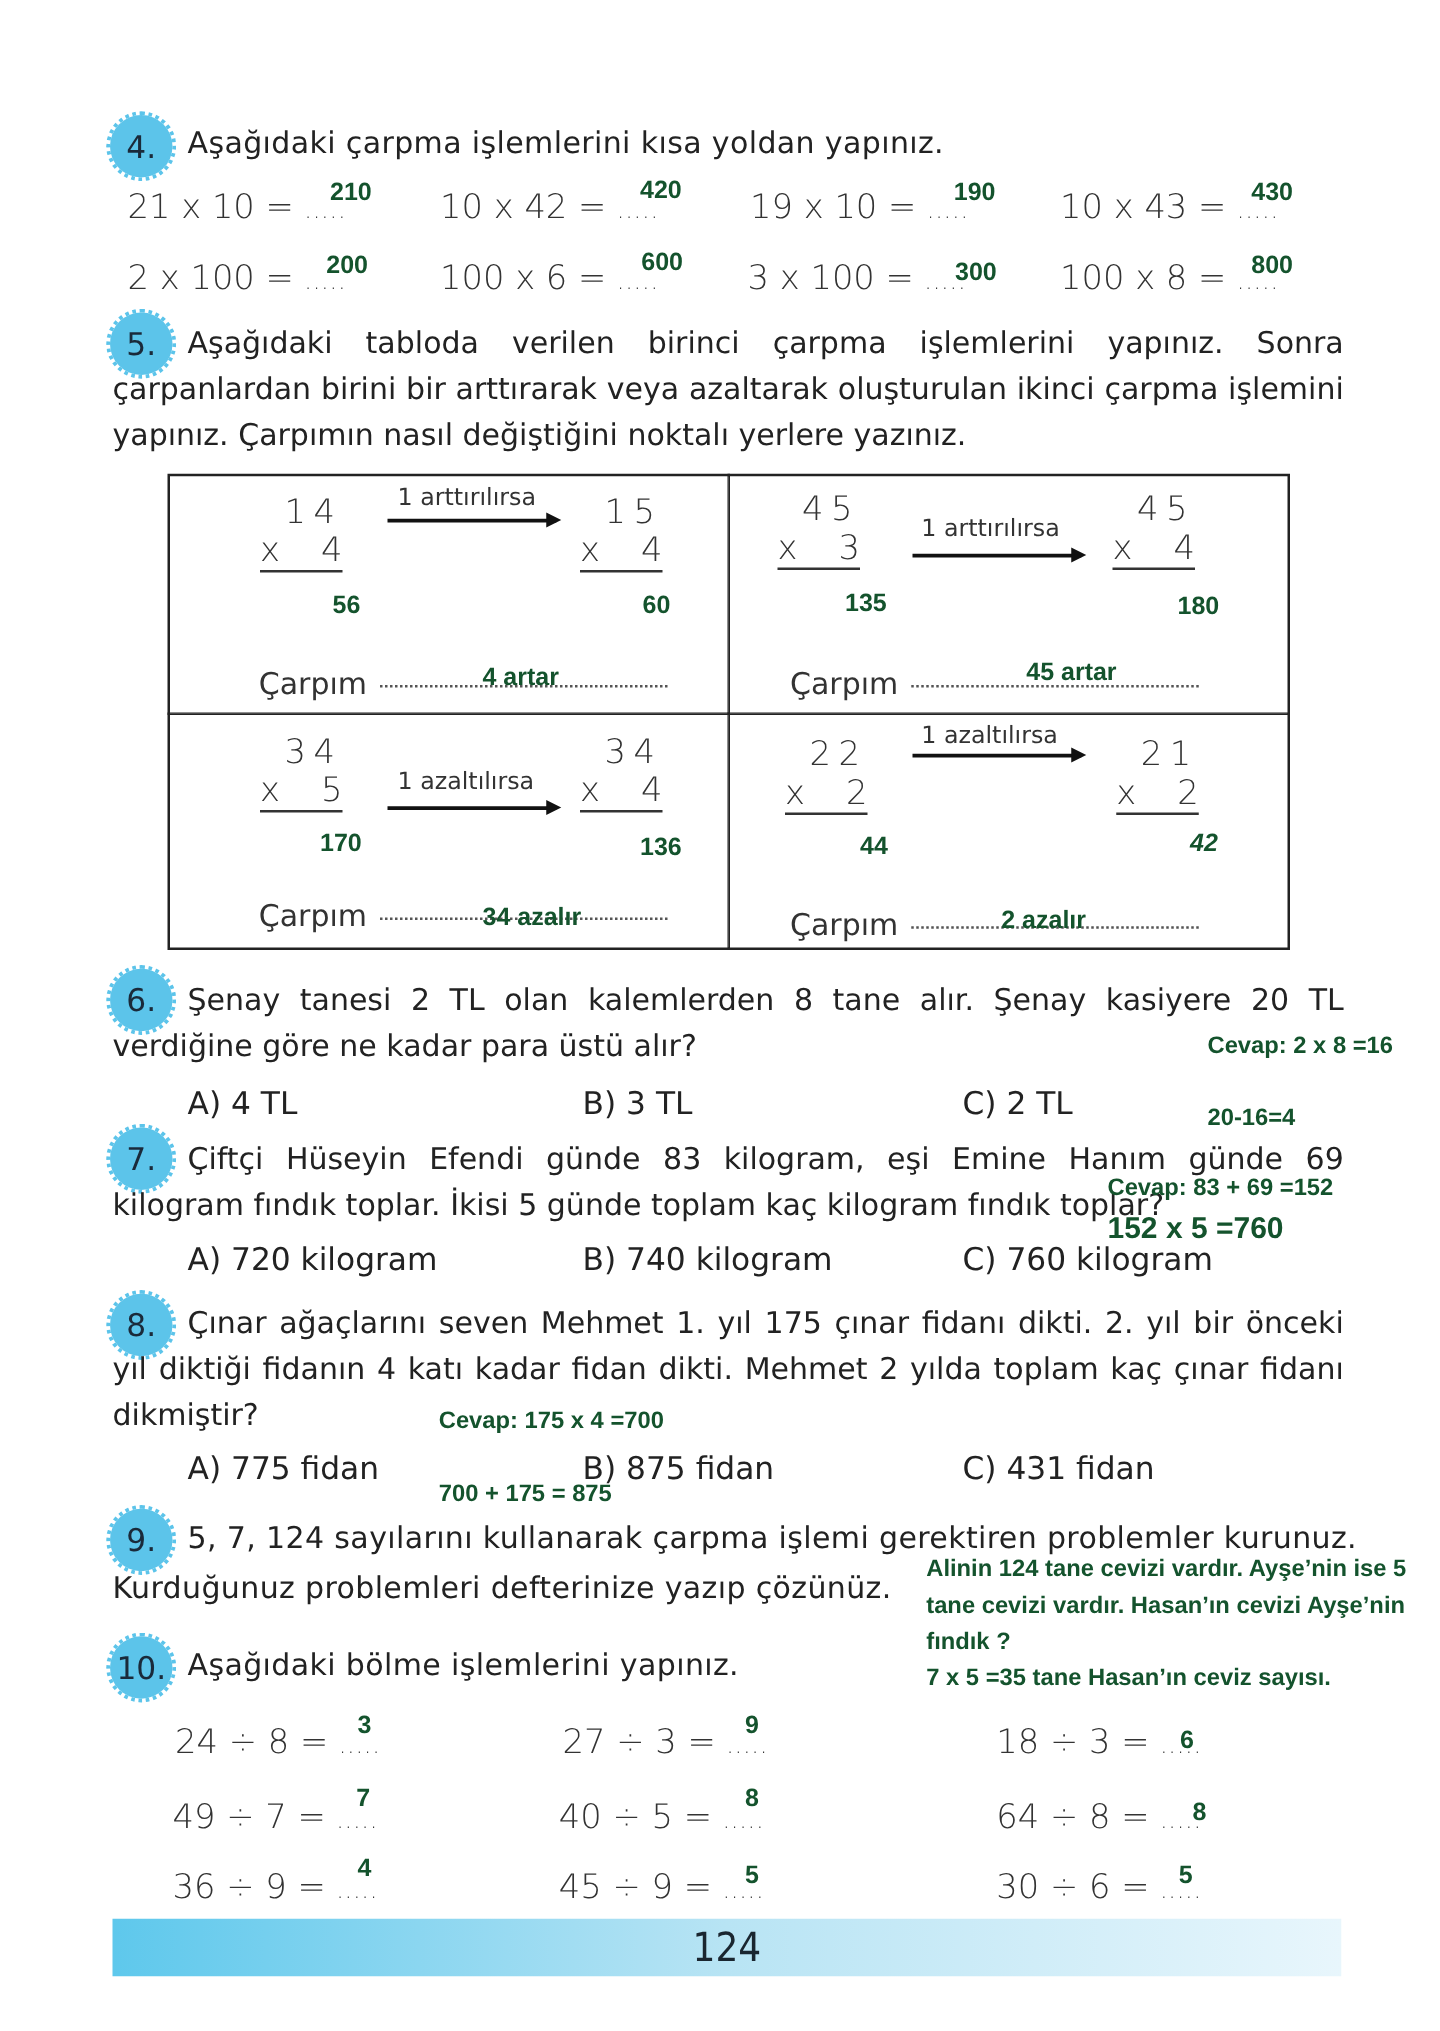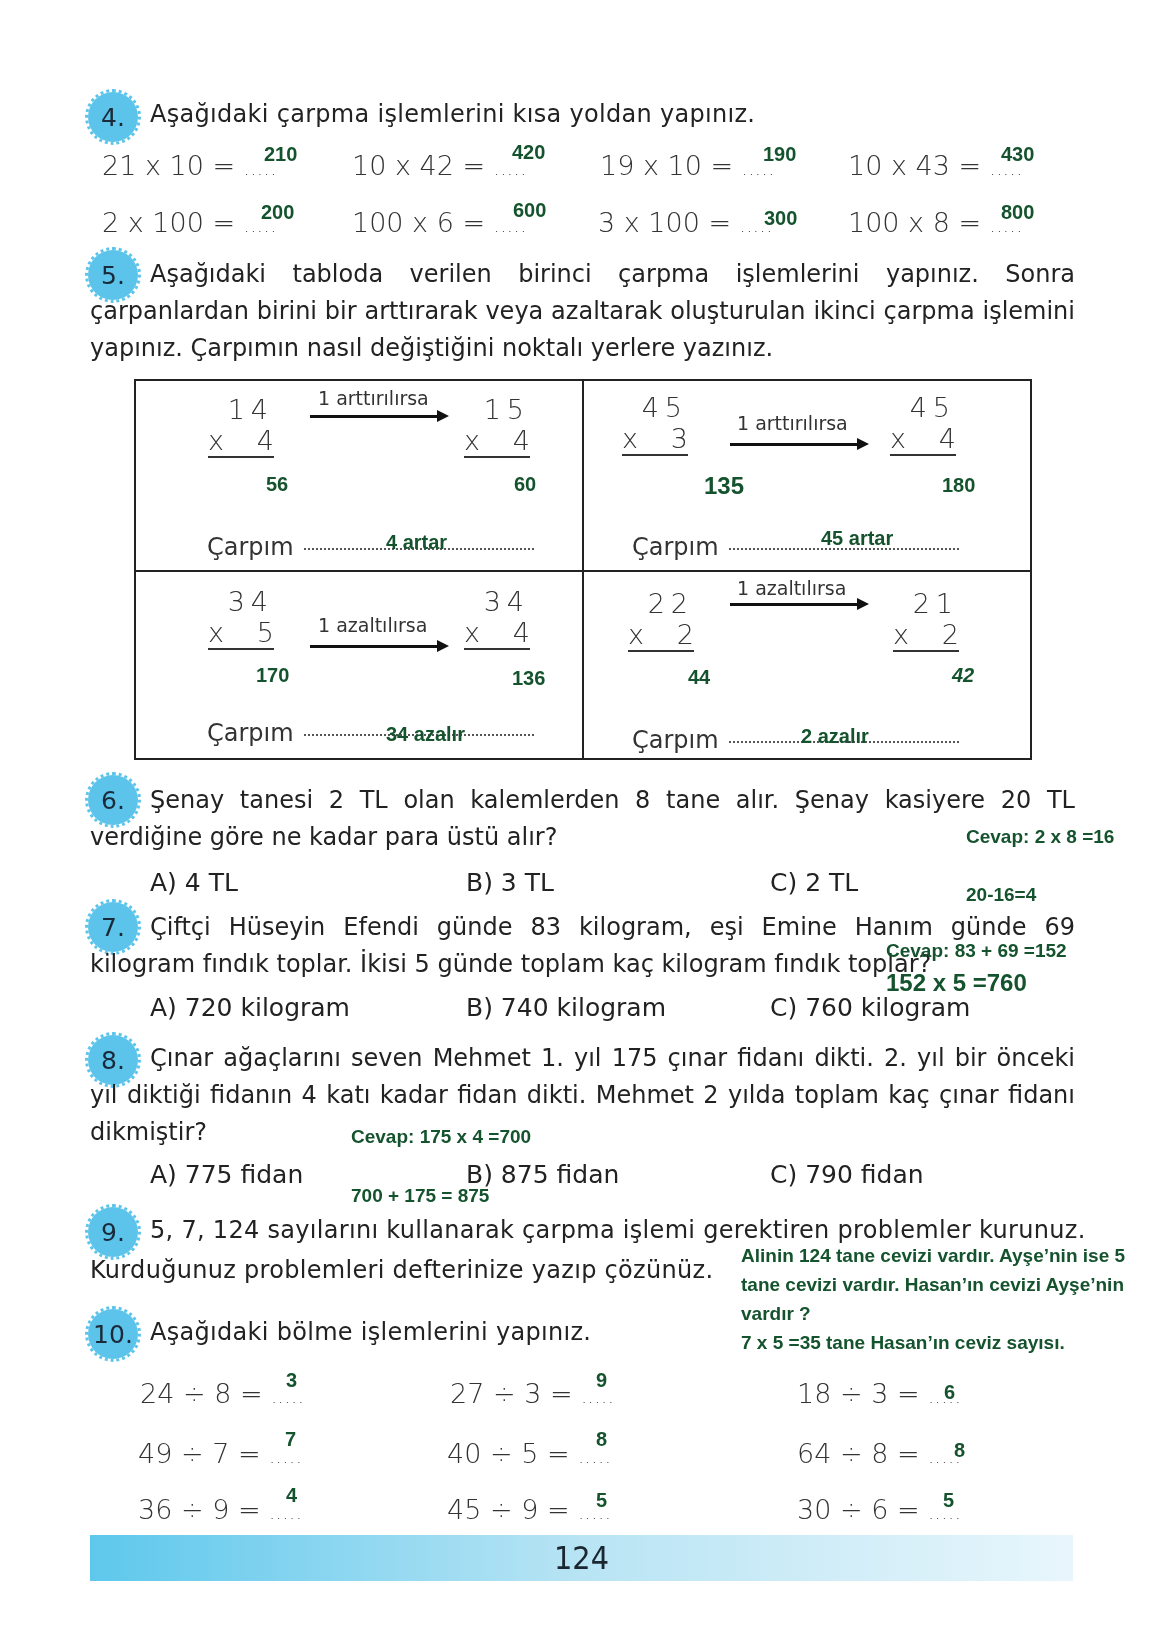--- a/index.html
+++ b/index.html
@@ -83,21 +83,21 @@
 <div class="carpim" style="left:207px;top:533px;"><span>Çarpım</span><span class="dl"></span></div>
 <div class="abs red" style="left:350px;top:531px;font-size:20px;">4 artar</div>
 
 <div class="mul" style="left:622px;top:392px;">
   <div class="top">45</div>
   <div class="row2">
       <span>x</span>
       <span>3</span>
     </div>
 </div>
-<div class="abs red" style="left:668px;top:472px;font-size:24px;">135</div>
+<div class="abs red" style="left:640px;top:472px;font-size:20px;">135</div>
 <div class="arrow-label" style="left:737px;top:412px;">1 arttırılırsa</div>
 <div class="arrow" style="left:730px;top:443px;width:135px;"></div>
 <div class="mul" style="left:890px;top:392px;">
   <div class="top">45</div>
   <div class="row2">
       <span>x</span>
       <span>4</span>
     </div>
 </div>
 <div class="abs red" style="left:906px;top:474px;font-size:20px;">180</div>
@@ -166,32 +166,32 @@
 <div class="opt" style="left:466px;top:993px;">B) 740 kilogram</div>
 <div class="opt" style="left:770px;top:993px;">C) 760 kilogram</div>
 
 <div class="badge" style="left:88px;top:1035px;">
     <span>8.</span>
   </div>
 <div class="abs para" style="left:90px;top:1040px;width:985px;text-indent:60px;">Çınar ağaçlarını seven Mehmet 1. yıl 175 çınar fidanı dikti. 2. yıl bir önceki yıl diktiği fidanın 4 katı kadar fidan dikti. Mehmet 2 yılda toplam kaç çınar fidanı dikmiştir?</div>
 <div class="abs red" style="left:315px;top:1126px;font-size:19px;">Cevap: 175 x 4 =700</div>
 <div class="opt" style="left:150px;top:1160px;">A) 775 fidan</div>
 <div class="opt" style="left:466px;top:1160px;">B) 875 fidan</div>
-<div class="opt" style="left:770px;top:1160px;">C) 790 fidan</div>
+<div class="opt" style="left:770px;top:1160px;">C) 431 fidan</div>
 <div class="abs red" style="left:315px;top:1185px;font-size:19px;">700 + 175 = 875</div>
 
 <div class="badge" style="left:88px;top:1207px;">
     <span>9.</span>
   </div>
 <div class="abs q" style="left:150px;top:1216px;">5, 7, 124 sayılarını kullanarak çarpma işlemi gerektiren problemler kurunuz.</div>
 <div class="abs q" style="left:90px;top:1256px;">Kurduğunuz problemleri defterinize yazıp çözünüz.</div>
 <div class="abs red" style="left:705px;top:1241px;font-size:19px;line-height:29px;">
   <div>Alinin 124 tane cevizi vardır. Ayşe’nin ise 5</div>
   <div>tane cevizi vardır. Hasan’ın cevizi Ayşe’nin</div>
-  <div>vardır ?</div>
+  <div>fındık ?</div>
   <div>7 x 5 =35 tane Hasan’ın ceviz sayısı.</div>
 </div>
 
 <div class="badge" style="left:88px;top:1309px;">
     <span>10.</span>
   </div>
 <div class="abs q" style="left:150px;top:1318px;">Aşağıdaki bölme işlemlerini yapınız.</div>
 
 <div class="abs eq" style="left:140px;top:1378px;"><span>24 ÷ 8 =</span> <span class="dots">.....</span></div>
 <div class="abs red ans-small" style="left:250px;top:1369px;">3</div>

